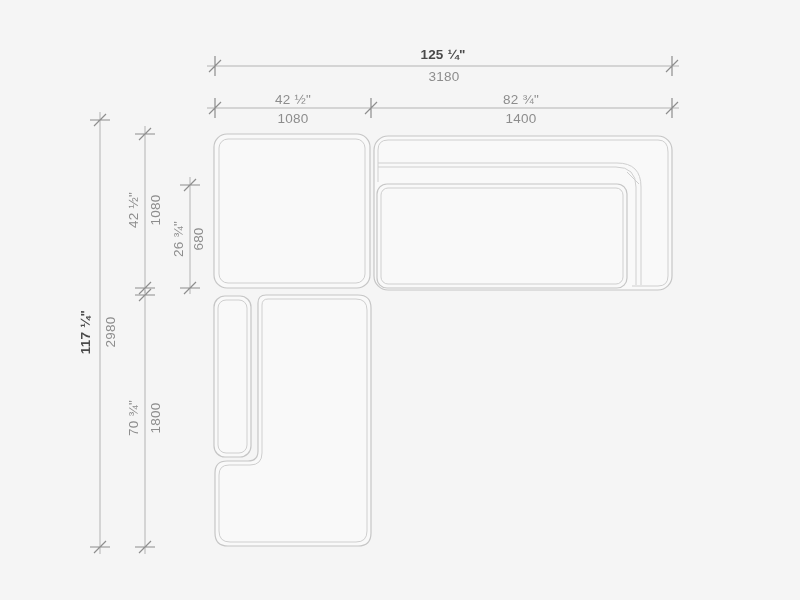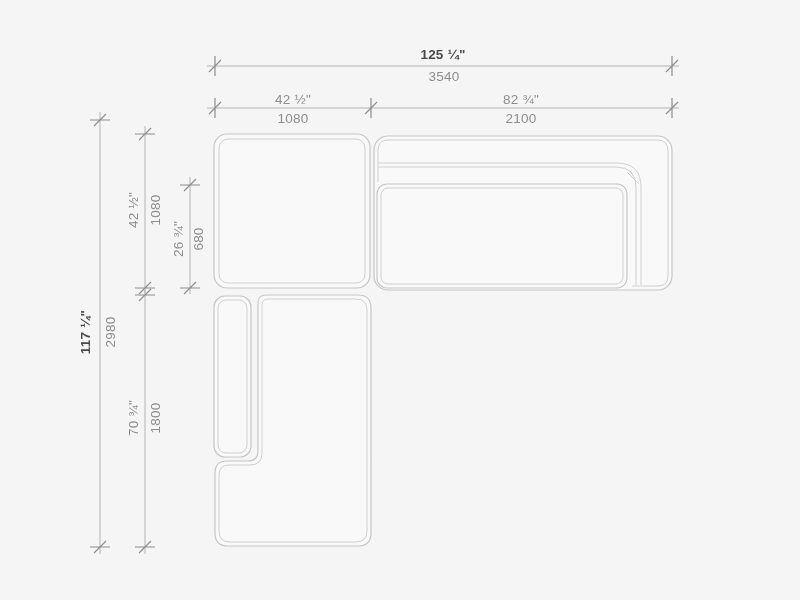--- a/index.html
+++ b/index.html
@@ -100,27 +100,27 @@
 
     <g>
       <path class="outline filled" d="M266,295 H358 Q371,295 371,308 V533 Q371,546 358,546 H228 Q215,546 215,533 V473 Q215,461 227,461 H248 Q258,461 258,451 V303 Q258,295 266,295 Z"></path>
       <path class="outline thin" d="M268,299 H356 Q367,299 367,310 V531 Q367,542 356,542 H230 Q219,542 219,531 V475 Q219,465 229,465 H250 Q262,465 262,453 V305 Q262,299 268,299 Z"></path>
       <rect class="outline filled" x="214" y="296" width="37" height="161" rx="11"></rect>
       <rect class="outline thin" x="218" y="300" width="29" height="153" rx="8"></rect>
     </g>
   </svg>
 
   <div class="dl bold" style="left:443px;top:55px">125 ¼"</div>
-  <div class="dl" style="left:444px;top:77px">3540</div>
+  <div class="dl" style="left:444px;top:77px">3180</div>
 
   <div class="dl" style="left:293px;top:100px">42 ½"</div>
   <div class="dl" style="left:293px;top:119px">1080</div>
 
   <div class="dl" style="left:521px;top:100px">82 ¾"</div>
-  <div class="dl" style="left:521px;top:119px">2100</div>
+  <div class="dl" style="left:521px;top:119px">1400</div>
 
   <div class="dl vert bold" style="left:86px;top:332px">117 ¼"</div>
   <div class="dl vert" style="left:111px;top:332px">2980</div>
 
   <div class="dl vert" style="left:134px;top:210px">42 ½"</div>
   <div class="dl vert" style="left:156px;top:210px">1080</div>
 
   <div class="dl vert" style="left:179px;top:239px">26 ¾"</div>
   <div class="dl vert" style="left:199px;top:239px">680</div>
 

